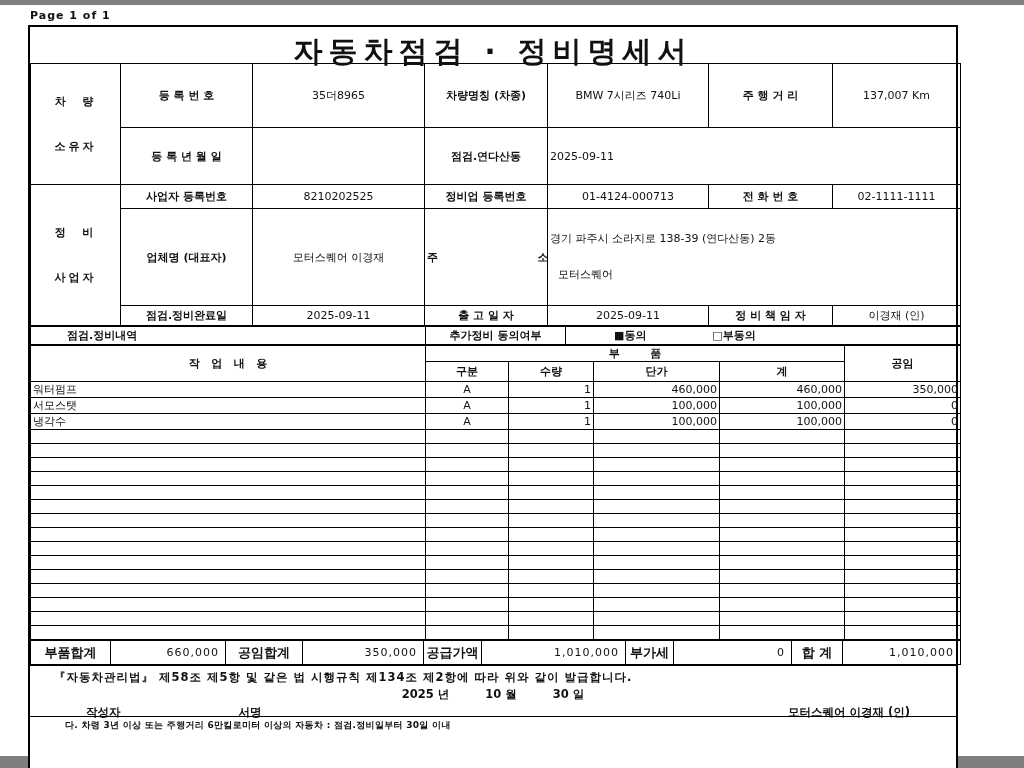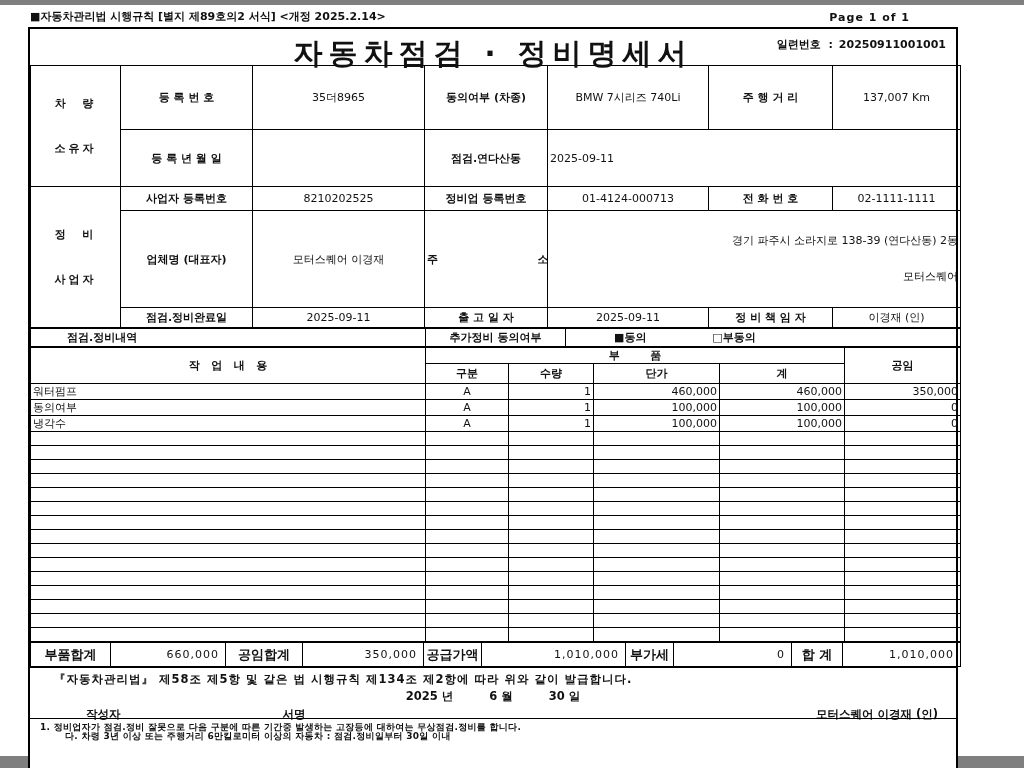--- a/index.html
+++ b/index.html
@@ -29,21 +29,21 @@
   td{border:1px solid #000;overflow:hidden;}
 
   .info{font-size:11px;}
   .info td{padding:0 2px;}
   .r1 td{height:33px;} .r2 td{height:29px;} .r3 td{height:23px;}
   .r4 td{height:29px;} .r5 td{height:19px;margin-top:32px;}
   .grp{text-align:center;font-weight:bold;letter-spacing:3px;white-space:pre;line-height:15px;}
   .lbl{font-weight:bold;text-align:center;white-space:pre;}
   .val{text-align:center;white-space:pre;}
   .val-left{text-align:left;padding-left:55px;}
-  .addr{text-align:right;padding-left:8px;line-height:12px;white-space:pre;}
+  .addr{text-align:left;padding-left:8px;line-height:12px;white-space:pre;}
   .addr .l2{padding-left:8px;}
 
   .consent{font-size:11px;}
   .consent td{height:15px;}
   .sec-lbl{font-weight:bold;padding-left:36px;}
   .consent-lbl{font-weight:bold;text-align:center;white-space:pre;}
   .consent-val{padding-left:48px;font-weight:bold;}
   .consent-val .box2{margin-left:62px;}
 
   .parts{font-size:11px;}
@@ -58,71 +58,67 @@
 
   .totals{font-size:11px;}
   .totals td{height:21px;}
   .t-lbl{font-size:13px;font-weight:bold;text-align:center;white-space:pre;}
   .t-val{text-align:right;padding-right:6px;letter-spacing:1px;}
 
   .stmt{border-top:1px solid #000;height:50px;font-size:11.5px;font-weight:bold;}
   .stmt-line1{padding:4px 0 0 24px;letter-spacing:1px;}
   .stmt-date{text-align:center;padding-top:2px;}
   .stmt-date span{margin:0 16px;text-align:right;}
-  .stmt-writer{display:flex;padding:3px 18px 0 56px;gap:44px;}
+  .stmt-writer{display:flex;padding:3px 46px 0 56px;}
   .stmt-writer .sign{margin-left:118px;}
   .stmt-writer .signer{margin-left:auto;}
 
   .notes{border-top:1px solid #000;position:relative;height:143px;
     font-size:9px;font-weight:bold;line-height:9.2px;padding-top:4px;}
   .nline{padding-left:10px;white-space:pre;letter-spacing:0.3px;}
   .i1{padding-left:24px;}
   .i2{padding-left:35px;}
 </style>
 </head>
 <body>
 
 <div class="gray-band gray-top"></div>
 <div class="gray-band gray-bottom"></div>
 
 <div class="doc">
 
   <div class="topline">
-    <span>■자동차관리법 시행규칙 [별지 제89호의2 서식] &lt;개정 2025.2.14&gt;</span>
     <span class="pg">Page 1 of 1</span>
   </div>
 
   <div class="frame">
 
     <div class="titlebar">
       <div class="title">자동차점검 · 정비명세서</div>
-      <div class="serial">
-        <span>일련번호  :</span><span class="sv">20250911001001</span>
-      </div>
     </div>
 
     <table class="info">
       <colgroup>
         <col style="width:90px">
           <col style="width:132px">
           <col style="width:172px">
         <col style="width:123px">
           <col style="width:161px">
           <col style="width:124px">
           <col style="width:128px">
       </colgroup>
       <tbody>
           <tr class="r1">
         <td class="grp" rowspan="2">
           <div>차  량</div>
           <div>소유자</div>
         </td>
         <td class="lbl">등 록 번 호</td>
         <td class="val">35더8965</td>
-        <td class="lbl">동의여부 (차종)</td>
+        <td class="lbl">차량명칭 (차종)</td>
         <td class="val">BMW 7시리즈 740Li</td>
         <td class="lbl">주 행 거 리</td>
         <td class="val">137,007 Km</td>
       </tr>
       <tr class="r2">
         <td class="lbl">등 록 년 월 일</td>
         <td class="val"></td>
         <td class="lbl">점검.연다산동</td>
         <td class="val val-left" colspan="3">2025-09-11</td>
       </tr>
@@ -199,21 +195,21 @@
         </tr>
         <tr class="dr">
           <td class="c-name">워터펌프</td>
           <td class="c-type">A</td>
           <td class="c-qty">1</td>
           <td class="c-unit">460,000</td>
           <td class="c-total">460,000</td>
           <td class="c-labor">350,000</td>
         </tr>
         <tr class="dr">
-          <td class="c-name">동의여부</td>
+          <td class="c-name">서모스탯</td>
           <td class="c-type">A</td>
           <td class="c-qty">1</td>
           <td class="c-unit">100,000</td>
           <td class="c-total">100,000</td>
           <td class="c-labor">0</td>
         </tr>
         <tr class="dr">
           <td class="c-name">냉각수</td>
           <td class="c-type">A</td>
           <td class="c-qty">1</td>
@@ -370,30 +366,29 @@
         <td class="t-lbl">합 계</td>
         <td class="t-val">1,010,000</td>
       </tr>
     </tbody>
       </table>
 
     <div class="stmt">
       <div class="stmt-line1">『자동차관리법』 제58조 제5항 및 같은 법 시행규칙 제134조 제2항에 따라 위와 같이 발급합니다.</div>
       <div class="stmt-date">
         <span>2025 년</span>
-        <span>6 월</span>
+        <span>10 월</span>
         <span>30 일</span>
       </div>
       <div class="stmt-writer">
         <span>작성자</span>
         <span class="sign">서명</span>
         <span class="signer">모터스퀘어 이경재  (인)</span>
       </div>
     </div>
 
     <div class="notes">
-      <div class="nline">1. 정비업자가 점검.정비 잘못으로 다음 구분에 따른 기간중 발생하는 고장등에 대하여는 무상점검.정비를 합니다.</div>
       <div class="nline i2">다. 차령 3년 이상 또는 주행거리 6만킬로미터 이상의 자동차 : 점검.정비일부터 30일 이내</div>
 
     </div>
 
   </div>
 </div>
 
 </body></html>

